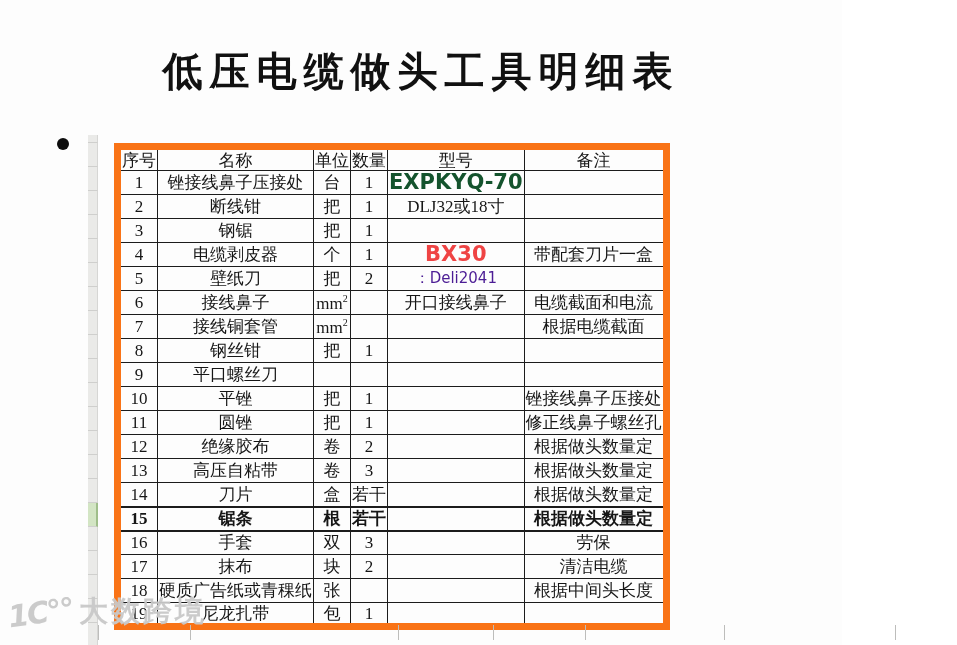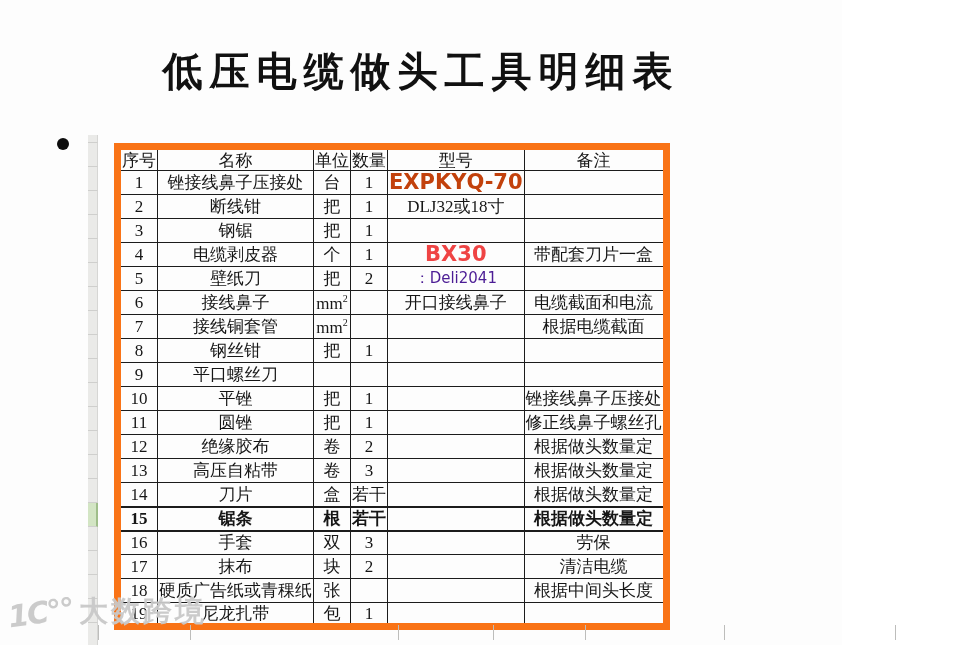--- a/index.html
+++ b/index.html
@@ -33,21 +33,21 @@
   col.c-no    { width: 92px; }
   col.c-name  { width: 207px; }
   col.c-unit  { width: 95px; }
   col.c-qty   { width: 92px; }
   col.c-model { width: 138px; }
   col.c-note  { width: 173px; }
 
   td.num { font-size: 16px; }
   td.model { font-size: 16px; }
   td.model.style-brand-bold { font-family: "DejaVu Sans", "Liberation Sans", sans-serif;
-    font-weight: bold; font-size: 21px; color: #c2410c; }
+    font-weight: bold; font-size: 21px; color: #14532d; }
   td.model.style-brand-bold-gray { font-family: "DejaVu Sans", "Liberation Sans", sans-serif;
     font-weight: bold; font-size: 21px; color: #ef4444; }
   td.model.style-gray { font-family: "DejaVu Sans", "Liberation Sans", sans-serif;
     font-size: 15px; color: #4c1d95; }
   td.unit sup { font-size: 10px; }
 
   tr.selected-row td { border-top-width: 2px; border-bottom-width: 2px; font-weight: bold; }
 
   
   .stub { position: absolute; width: 1px; height: 15px; background: #bdbdbb; top: 8px; }

